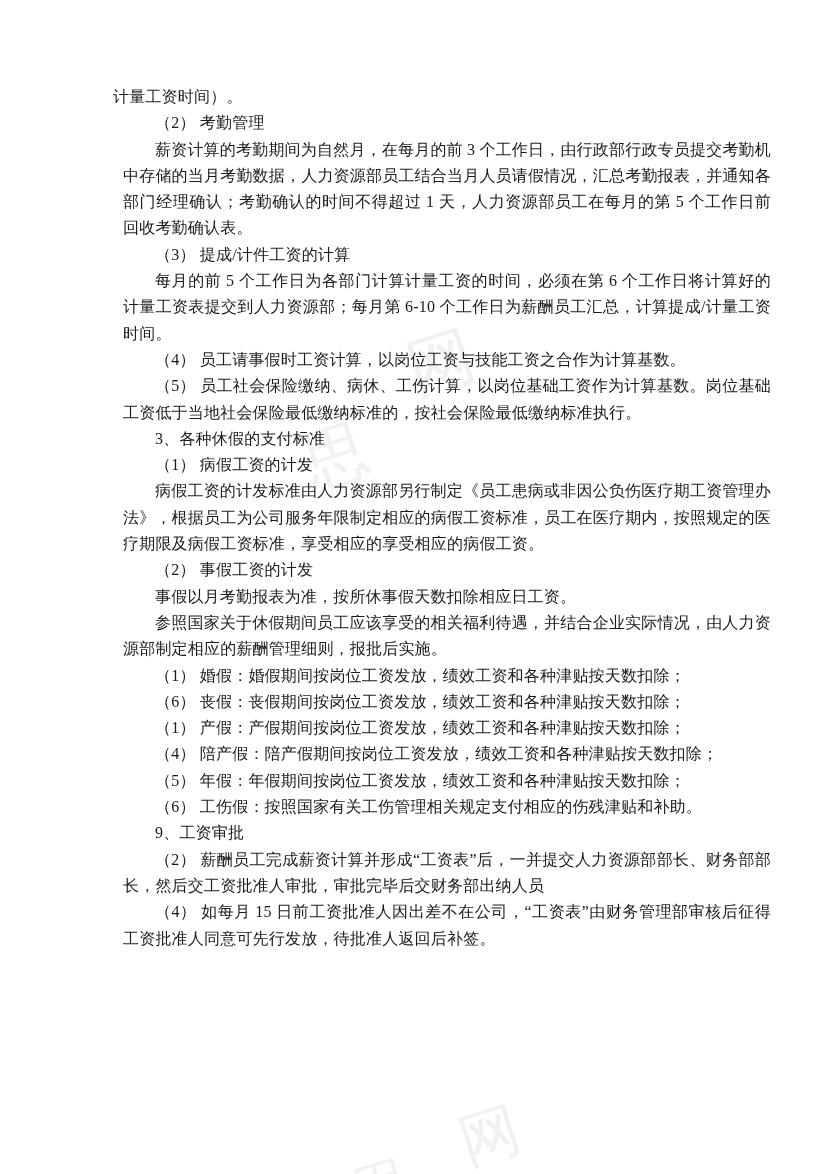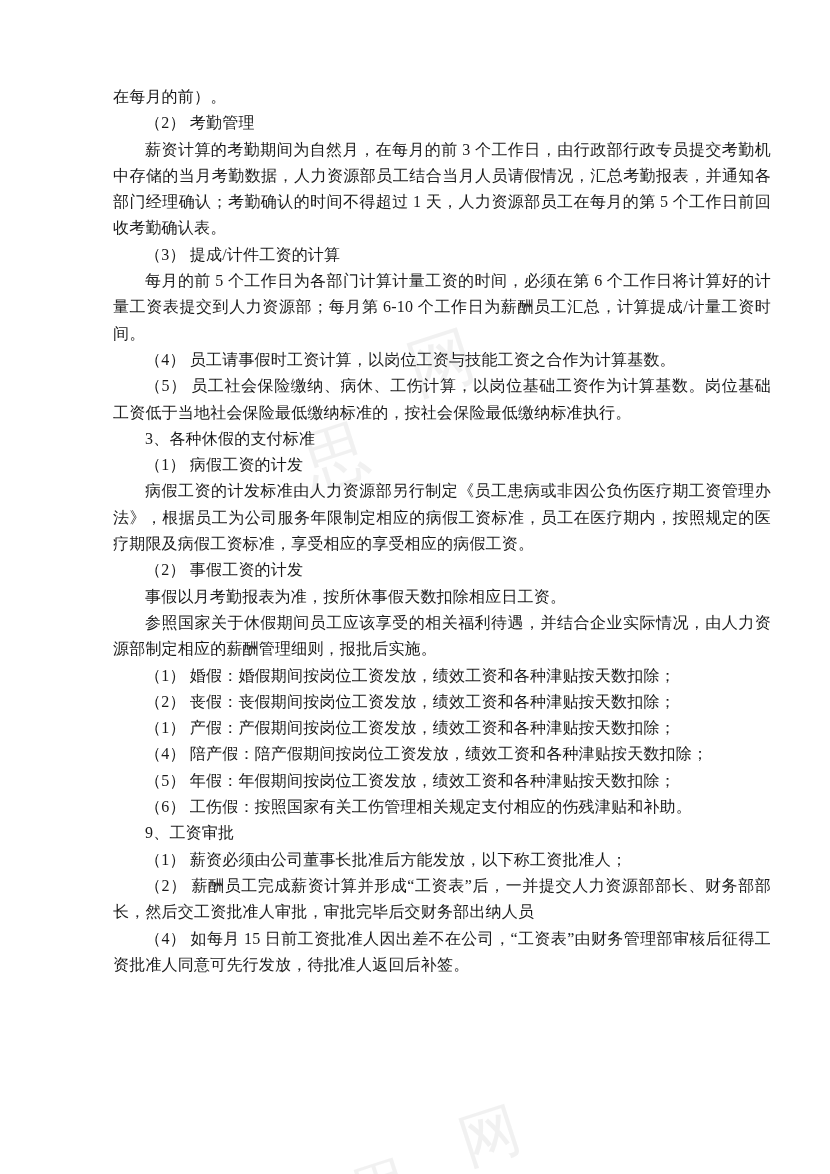--- a/index.html
+++ b/index.html
@@ -44,50 +44,50 @@
     line-height: 26.3px;
     text-align: justify;
     letter-spacing: 0.2px;
   }
   p.para {
     margin: 0;
     padding: 0;
   }
   p.para.indent {
     text-indent: 2em;
+    margin-left: 10px;
   }
 </style>
 </head>
 <body>
 
 <div class="page">
   <div class="watermark-layer" id="watermark-layer">
       <span class="wm-char" style="left: 408px; top: 318px; font-size: 66px;">网</span>
       <span class="wm-char" style="left: 302px; top: 412px; font-size: 66px;">思</span>
       <span class="wm-char" style="left: 460px; top: 1096px; font-size: 60px;">网</span>
       <span class="wm-char" style="left: 352px; top: 1150px; font-size: 60px;">思</span>
     </div>
   <div class="content" id="content">
-      <p class="para">在每月的前）。</p>
+      <p class="para">计量工资时间）。</p>
       <p class="para indent">（2） 考勤管理</p>
       <p class="para indent">薪资计算的考勤期间为自然月，在每月的前 3 个工作日，由行政部行政专员提交考勤机中存储的当月考勤数据，人力资源部员工结合当月人员请假情况，汇总考勤报表，并通知各部门经理确认；考勤确认的时间不得超过 1 天，人力资源部员工在每月的第 5 个工作日前回收考勤确认表。</p>
       <p class="para indent">（3） 提成/计件工资的计算</p>
       <p class="para indent">每月的前 5 个工作日为各部门计算计量工资的时间，必须在第 6 个工作日将计算好的计量工资表提交到人力资源部；每月第 6-10 个工作日为薪酬员工汇总，计算提成/计量工资时间。</p>
       <p class="para indent">（4） 员工请事假时工资计算，以岗位工资与技能工资之合作为计算基数。</p>
       <p class="para indent">（5） 员工社会保险缴纳、病休、工伤计算，以岗位基础工资作为计算基数。岗位基础工资低于当地社会保险最低缴纳标准的，按社会保险最低缴纳标准执行。</p>
       <p class="para indent">3、各种休假的支付标准</p>
       <p class="para indent">（1） 病假工资的计发</p>
       <p class="para indent">病假工资的计发标准由人力资源部另行制定《员工患病或非因公负伤医疗期工资管理办法》，根据员工为公司服务年限制定相应的病假工资标准，员工在医疗期内，按照规定的医疗期限及病假工资标准，享受相应的享受相应的病假工资。</p>
       <p class="para indent">（2） 事假工资的计发</p>
       <p class="para indent">事假以月考勤报表为准，按所休事假天数扣除相应日工资。</p>
       <p class="para indent">参照国家关于休假期间员工应该享受的相关福利待遇，并结合企业实际情况，由人力资源部制定相应的薪酬管理细则，报批后实施。</p>
       <p class="para indent">（1） 婚假：婚假期间按岗位工资发放，绩效工资和各种津贴按天数扣除；</p>
-      <p class="para indent">（2） 丧假：丧假期间按岗位工资发放，绩效工资和各种津贴按天数扣除；</p>
+      <p class="para indent">（6） 丧假：丧假期间按岗位工资发放，绩效工资和各种津贴按天数扣除；</p>
       <p class="para indent">（1） 产假：产假期间按岗位工资发放，绩效工资和各种津贴按天数扣除；</p>
       <p class="para indent">（4） 陪产假：陪产假期间按岗位工资发放，绩效工资和各种津贴按天数扣除；</p>
       <p class="para indent">（5） 年假：年假期间按岗位工资发放，绩效工资和各种津贴按天数扣除；</p>
       <p class="para indent">（6） 工伤假：按照国家有关工伤管理相关规定支付相应的伤残津贴和补助。</p>
       <p class="para indent">9、工资审批</p>
-      <p class="para indent">（1） 薪资必须由公司董事长批准后方能发放，以下称工资批准人；</p>
       <p class="para indent">（2） 薪酬员工完成薪资计算并形成“工资表”后，一并提交人力资源部部长、财务部部长，然后交工资批准人审批，审批完毕后交财务部出纳人员</p>
       <p class="para indent">（4） 如每月 15 日前工资批准人因出差不在公司，“工资表”由财务管理部审核后征得工资批准人同意可先行发放，待批准人返回后补签。</p>
     </div>
 </div>
 
 </body></html>

